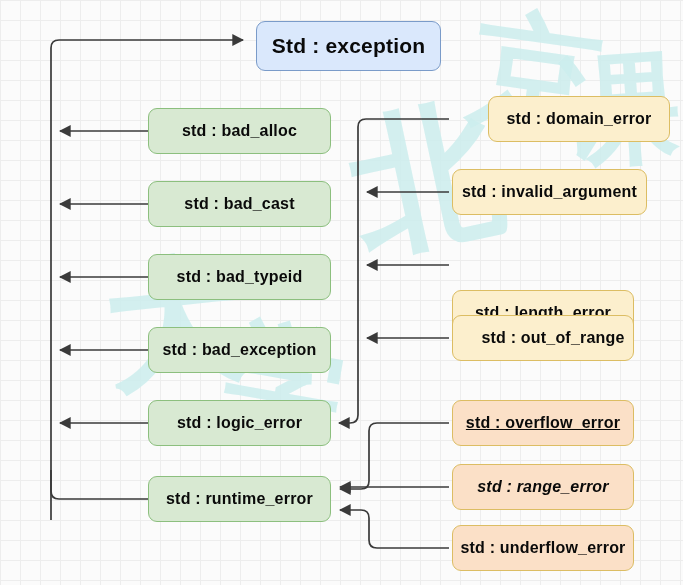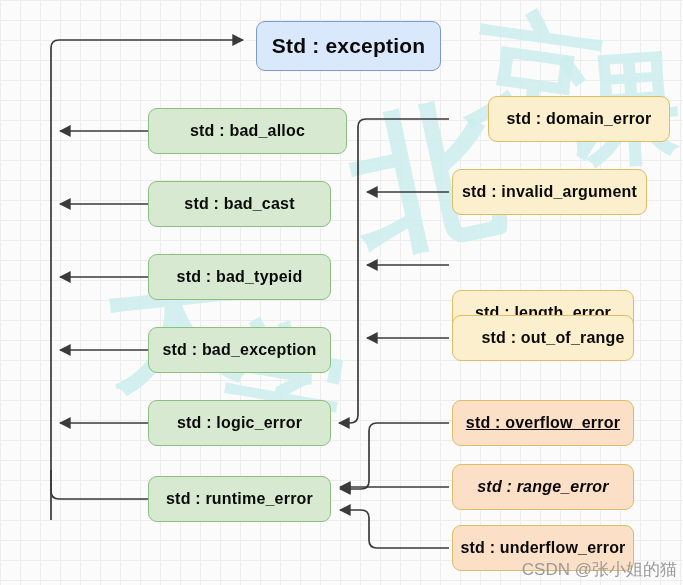--- a/index.html
+++ b/index.html
@@ -127,21 +127,21 @@
       <path d="M 449 338 L 367 338" marker-end="url(#ah)"></path>
 
       <path d="M 449 423 L 377 423 Q 369 423 369 431 L 369 481 Q 369 489 361 489 L 340 489" marker-end="url(#ah)"></path>
       <path d="M 449 487 L 340 487" marker-end="url(#ah)"></path>
       <path d="M 449 548 L 377 548 Q 369 548 369 540 L 369 518 Q 369 510 361 510 L 340 510" marker-end="url(#ah)"></path>
     </g>
   </svg>
 
   <div class="node root" style="left:256px; top:21px; width:185px; height:50px;">Std : exception</div>
 
-  <div class="node green" style="left:148px; top:108px; width:199px; height:46px;">std : bad_alloc</div>
+  <div class="node green" style="left:148px; top:108px; width:183px; height:46px;">std : bad_alloc</div>
 
   <div class="node green" style="left:148px; top:181px; width:183px; height:46px;">std : bad_cast</div>
 
   <div class="node green" style="left:148px; top:254px; width:183px; height:46px;">std : bad_typeid</div>
 
   <div class="node green" style="left:148px; top:327px; width:183px; height:46px;">std : bad_exception</div>
 
   <div class="node green" style="left:148px; top:476px; width:183px; height:46px;">std : runtime_error</div>
 
   <div class="node green" style="left:148px; top:400px; width:183px; height:46px;">std : logic_error</div>
@@ -153,15 +153,14 @@
   <div class="node cream" style="left:452px; top:242px; width:182px; height:46px;margin-top:48px;">std : length_error</div>
 
   <div class="node cream" style="left:452px; top:315px; width:182px; height:46px;padding-left:20px;">std : out_of_range</div>
 
   <div class="node peach" style="left:452px; top:400px; width:182px; height:46px;text-decoration:underline;">std : overflow_error</div>
 
   <div class="node peach" style="left:452px; top:464px; width:182px; height:46px;font-style:italic;">std : range_error</div>
 
   <div class="node peach" style="left:452px; top:525px; width:182px; height:46px;">std : underflow_error</div>
 
-  <div class="wm-csdn">CSDN @张小姐的猫</div>
 
 </div>
 
 </body></html>

